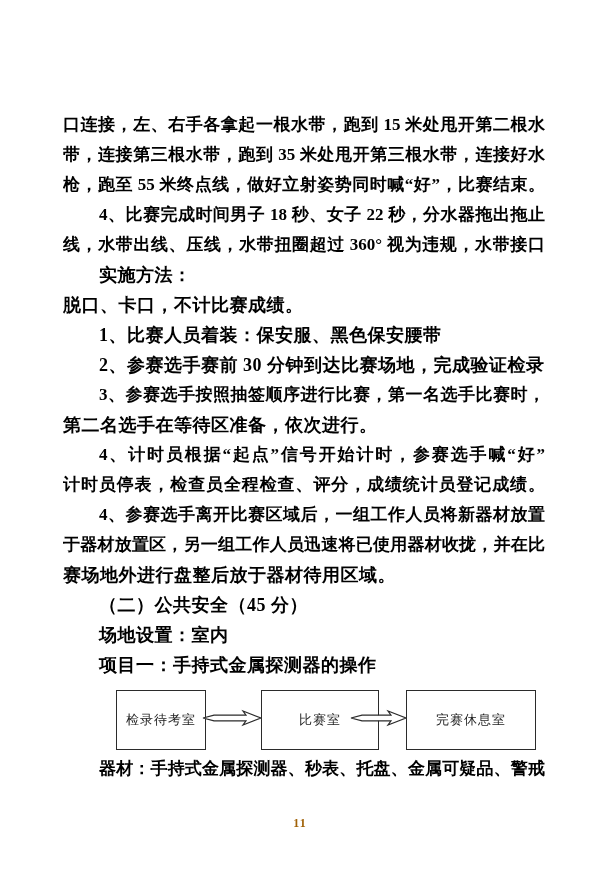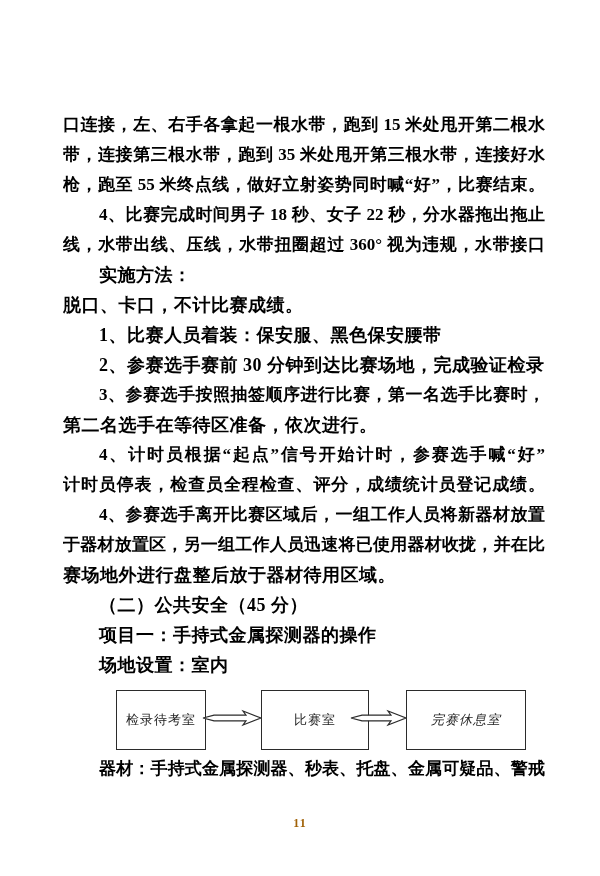--- a/index.html
+++ b/index.html
@@ -52,22 +52,22 @@
     box-sizing: border-box;
     display: flex;
     align-items: center;
     justify-content: center;
     font-size: 13px;
     font-weight: 400;
     color: #222222;
     letter-spacing: 1px;
   }
   .flow-box.b1 { left: 53px;  width: 90px;  }
-  .flow-box.b2 { left: 198px; width: 108px; text-align: right;  }
-  .flow-box.b3 { left: 343px; width: 120px; font-style: italic; }
+  .flow-box.b2 { left: 198px; width: 118px; text-align: right;  }
+  .flow-box.b3 { left: 343px; width: 130px; }
   .flow-arrow { position: absolute; top: 19px; height: 18px; }
   .flow-arrow.a1 { left: 139px; width: 61px; }
   .flow-arrow.a2 { left: 287px; width: 58px; }
 
   .equipment { margin-top: 2px; }
 
   .page-number {
     position: absolute;
     top: 816px;
     left: 0;
@@ -94,22 +94,22 @@
     <div class="line indent">1、比赛人员着装：保安服、黑色保安腰带</div>
     <div class="line indent">2、参赛选手赛前 30 分钟到达比赛场地，完成验证检录。</div>
     <div class="line justify indent">3、参赛选手按照抽签顺序进行比赛，第一名选手比赛时，</div>
     <div class="line">第二名选手在等待区准备，依次进行。</div>
     <div class="line justify indent">4、计时员根据“起点”信号开始计时，参赛选手喊“好”</div>
     <div class="line justify">计时员停表，检查员全程检查、评分，成绩统计员登记成绩。</div>
     <div class="line justify indent">4、参赛选手离开比赛区域后，一组工作人员将新器材放置</div>
     <div class="line justify">于器材放置区，另一组工作人员迅速将已使用器材收拢，并在比</div>
     <div class="line">赛场地外进行盘整后放于器材待用区域。</div>
     <div class="line indent">（二）公共安全（45 分）</div>
+    <div class="line indent">场地设置：室内</div>
     <div class="line indent">项目一：手持式金属探测器的操作</div>
-    <div class="line indent">场地设置：室内</div>
 
     <div class="diagram">
       <div class="flow-box b1">
         <span>检录待考室</span>
       </div>
       <svg class="flow-arrow a1" viewBox="0 0 61 18" preserveAspectRatio="none">
         <path d="M1,9 L12,6.2 L44,6.2 L41,2 L59,9 L41,16 L44,11.8 L12,11.8 Z" fill="#ffffff" stroke="#2b2b2b" stroke-width="1.2" stroke-linejoin="miter"></path>
       </svg>
       <div class="flow-box b2">
         <span>比赛室</span>

